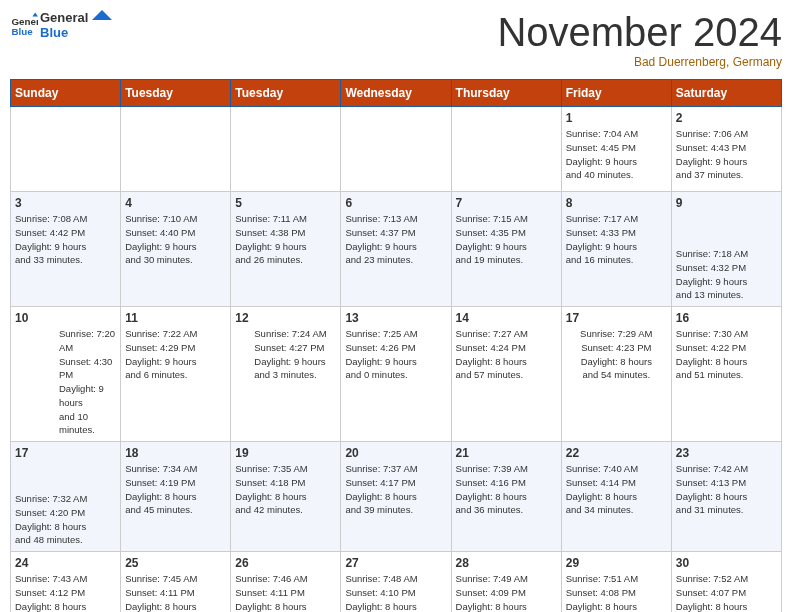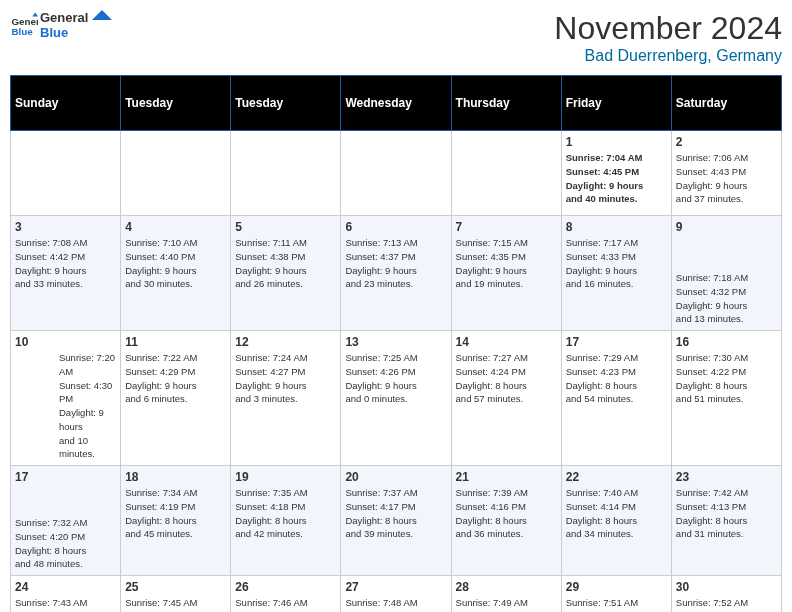--- a/index.html
+++ b/index.html
@@ -22,38 +22,38 @@
       gap: 2px;
     }
     .logo-icon {
       width: 28px;
       height: 28px;
     }
     .title-area {
       text-align: right;
     }
     .calendar-title {
-      font-size: 32px;
+      font-size: 40px;
       color: #333;
       font-weight: normal;
     }
     .calendar-subtitle {
-      font-size: 16px;
-      color: #0369a1;
+      font-size: 12px;
+      color: #a16207;
     }
     table {
       width: 100%;
       border-collapse: collapse;
       table-layout: fixed;
     }
     thead th {
-      background: #000000;
+      background: #c2410c;
       color: #fff;
       font-size: 12px;
-      padding: 20px 4px;
+      padding: 6px 4px;
       text-align: left;
       border: 1px solid #1a5da5;
     }
     tbody td {
       vertical-align: top;
       border: 1px solid #ccc;
       padding: 4px;
       font-size: 10px;
       color: #333;
       height: 85px;
@@ -116,21 +116,21 @@
   </thead>
   <tbody id="calendar-body">
       <tr>
         <td class="empty-cell"></td>
         <td class="empty-cell"></td>
         <td class="empty-cell"></td>
         <td class="empty-cell"></td>
         <td class="empty-cell"></td>
         <td>
           <div class="day-number">1</div>
-          <div class="day-info" style="white-space: pre-line; font-weight: bold;">Sunrise: 7:04 AM
+          <div class="day-info" style="white-space: pre-line;">Sunrise: 7:04 AM
 Sunset: 4:45 PM
 Daylight: 9 hours
 and 40 minutes.</div>
         </td>
         <td>
           <div class="day-number">2</div>
           <div class="day-info" style="white-space: pre-line;">Sunrise: 7:06 AM
 Sunset: 4:43 PM
 Daylight: 9 hours
 and 37 minutes.</div>
@@ -197,42 +197,42 @@
         </td>
         <td>
           <div class="day-number">11</div>
           <div class="day-info" style="white-space: pre-line;">Sunrise: 7:22 AM
 Sunset: 4:29 PM
 Daylight: 9 hours
 and 6 minutes.</div>
         </td>
         <td>
           <div class="day-number">12</div>
-          <div class="day-info" style="white-space: pre-line;">Sunrise: 7:24 AM
+          <div class="day-info" style="white-space: pre-line; margin-left: 19px;">Sunrise: 7:24 AM
 Sunset: 4:27 PM
 Daylight: 9 hours
 and 3 minutes.</div>
         </td>
         <td>
           <div class="day-number">13</div>
           <div class="day-info" style="white-space: pre-line;">Sunrise: 7:25 AM
 Sunset: 4:26 PM
 Daylight: 9 hours
 and 0 minutes.</div>
         </td>
         <td>
           <div class="day-number">14</div>
           <div class="day-info" style="white-space: pre-line;">Sunrise: 7:27 AM
 Sunset: 4:24 PM
 Daylight: 8 hours
 and 57 minutes.</div>
         </td>
         <td>
           <div class="day-number">17</div>
-          <div class="day-info" style="white-space: pre-line;">Sunrise: 7:29 AM
+          <div class="day-info" style="white-space: pre-line; text-align: center;">Sunrise: 7:29 AM
 Sunset: 4:23 PM
 Daylight: 8 hours
 and 54 minutes.</div>
         </td>
         <td>
           <div class="day-number">16</div>
           <div class="day-info" style="white-space: pre-line;">Sunrise: 7:30 AM
 Sunset: 4:22 PM
 Daylight: 8 hours
 and 51 minutes.</div>

